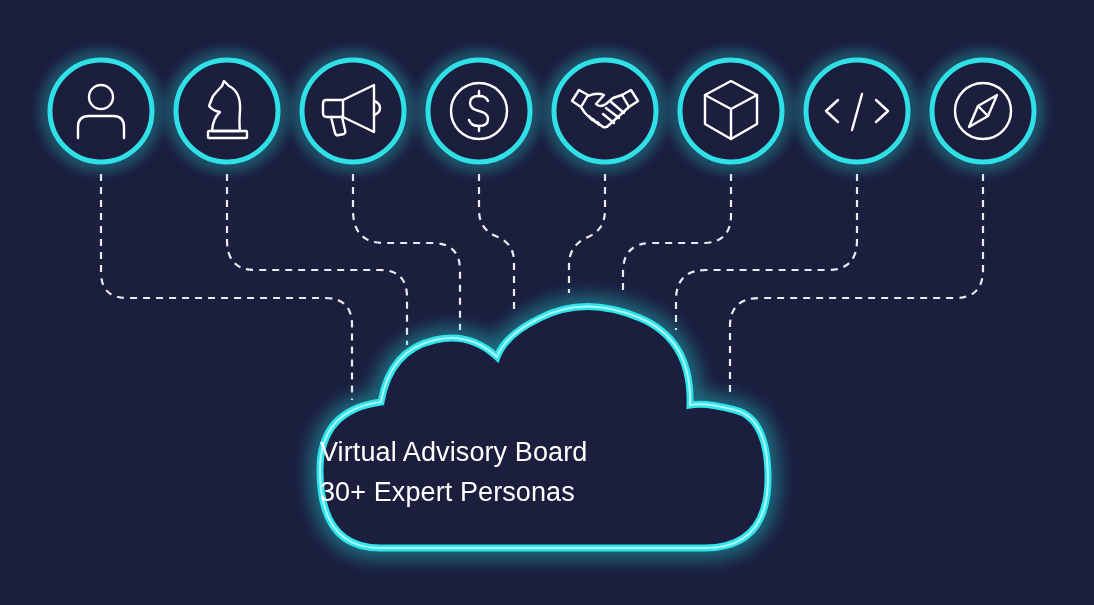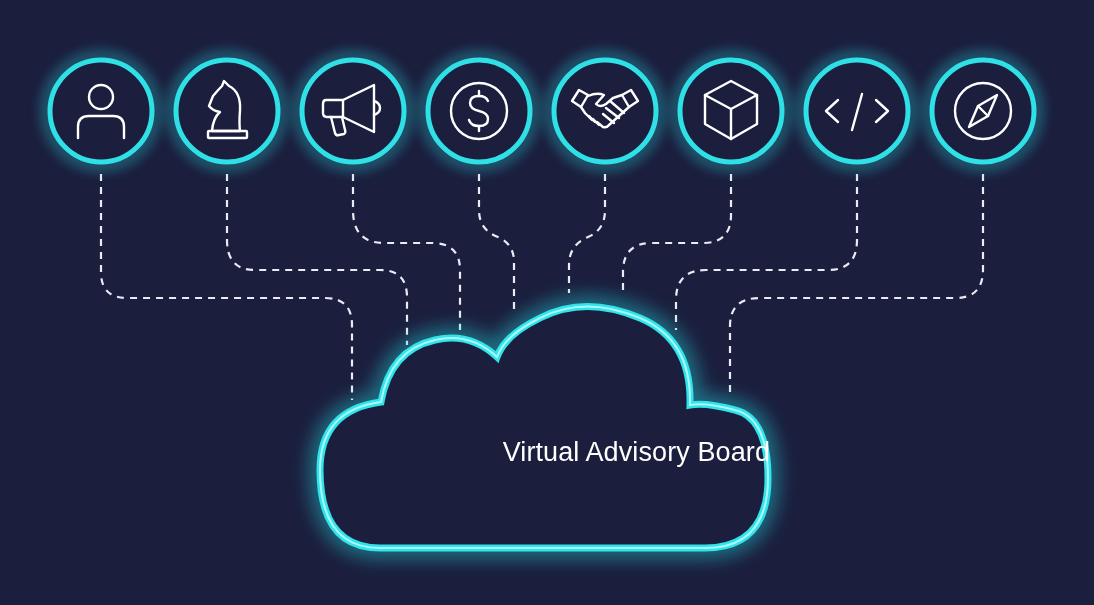--- a/index.html
+++ b/index.html
@@ -15,21 +15,21 @@
       fill: none; stroke: #e8ecf4; stroke-width: 2.2;
       stroke-dasharray: 7 6; stroke-linecap: butt;
     }
     .node-ring { fill: #1b1e3d; stroke: #2fe0e6; stroke-width: 5; }
     .node-glow { fill: none; stroke: #25c8d0; stroke-width: 14; opacity: 0.35; filter: url(#blur8); }
     .icon-stroke { fill: none; stroke: #ffffff; stroke-width: 2.4; stroke-linecap: round; stroke-linejoin: round; }
     .cloud-glow { fill: none; stroke: #22d3da; stroke-width: 22; opacity: 0.45; filter: url(#blur10); }
     .cloud-main { fill: #1b1e3d; stroke: #2fe4ea; stroke-width: 7; }
     .cloud-core { fill: none; stroke: #b9fbff; stroke-width: 2; opacity: 0.9; }
     .cloud-text {
-      position: absolute; left: 320px; width: 450px; text-align: right;
+      position: absolute; left: 320px; width: 450px; text-align: left;
       color: #ffffff; font-family: "Liberation Sans", "DejaVu Sans", sans-serif;
       font-size: 27px; line-height: 40px; letter-spacing: 0.1px;
     }
     .cloud-text .line { display: block; }
   </style>
 </head>
 <body>
 
 <div id="stage">
   <svg width="1094" height="605" viewBox="0 0 1094 605">
@@ -135,14 +135,15 @@
       <g class="icon-stroke">
         <circle cx="983" cy="111" r="28"></circle>
         <path d="M997,95 L988,116 L969,127 L978,106 Z"></path>
         <path d="M978,106 L988,116"></path>
       </g>
     </g>
   </svg>
 
   <div class="cloud-text" style="top:432px;">
     <span class="line">Virtual Advisory Board</span>
+    <span class="line">30+ Expert Personas</span>
   </div>
 </div>
 
 </body></html>

